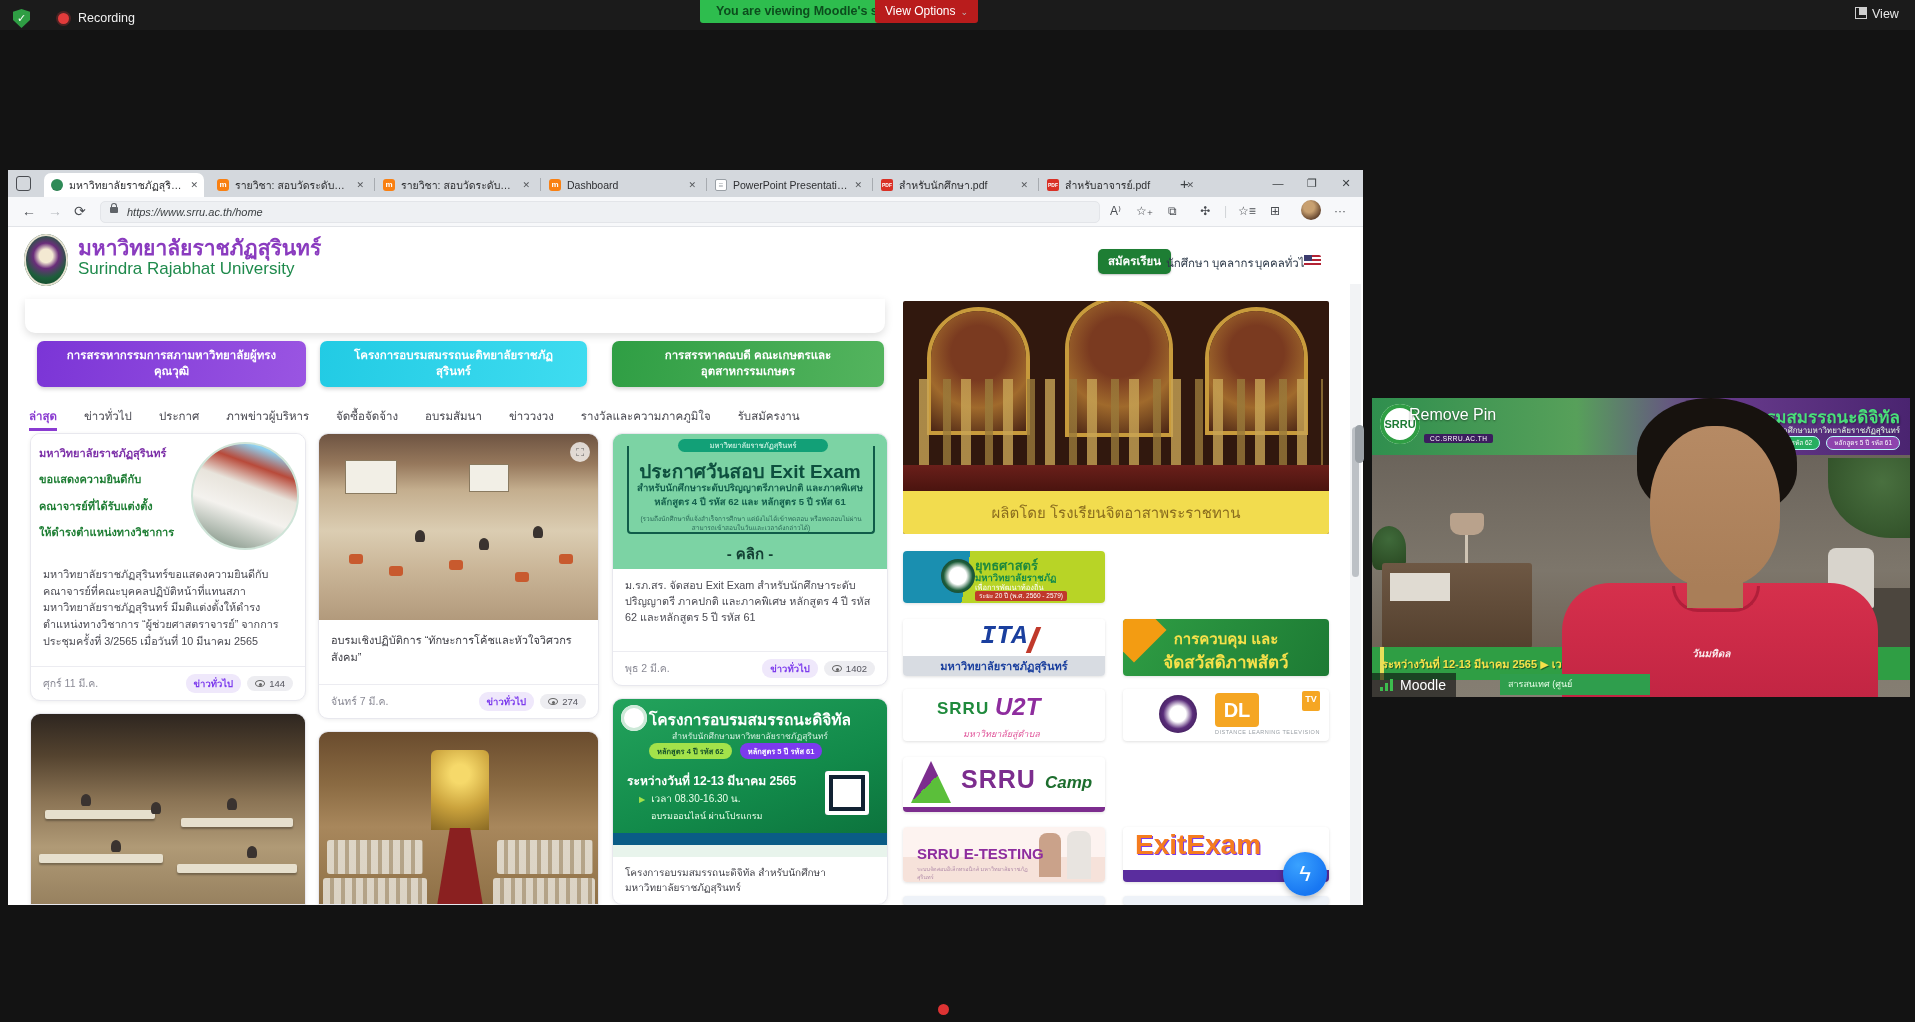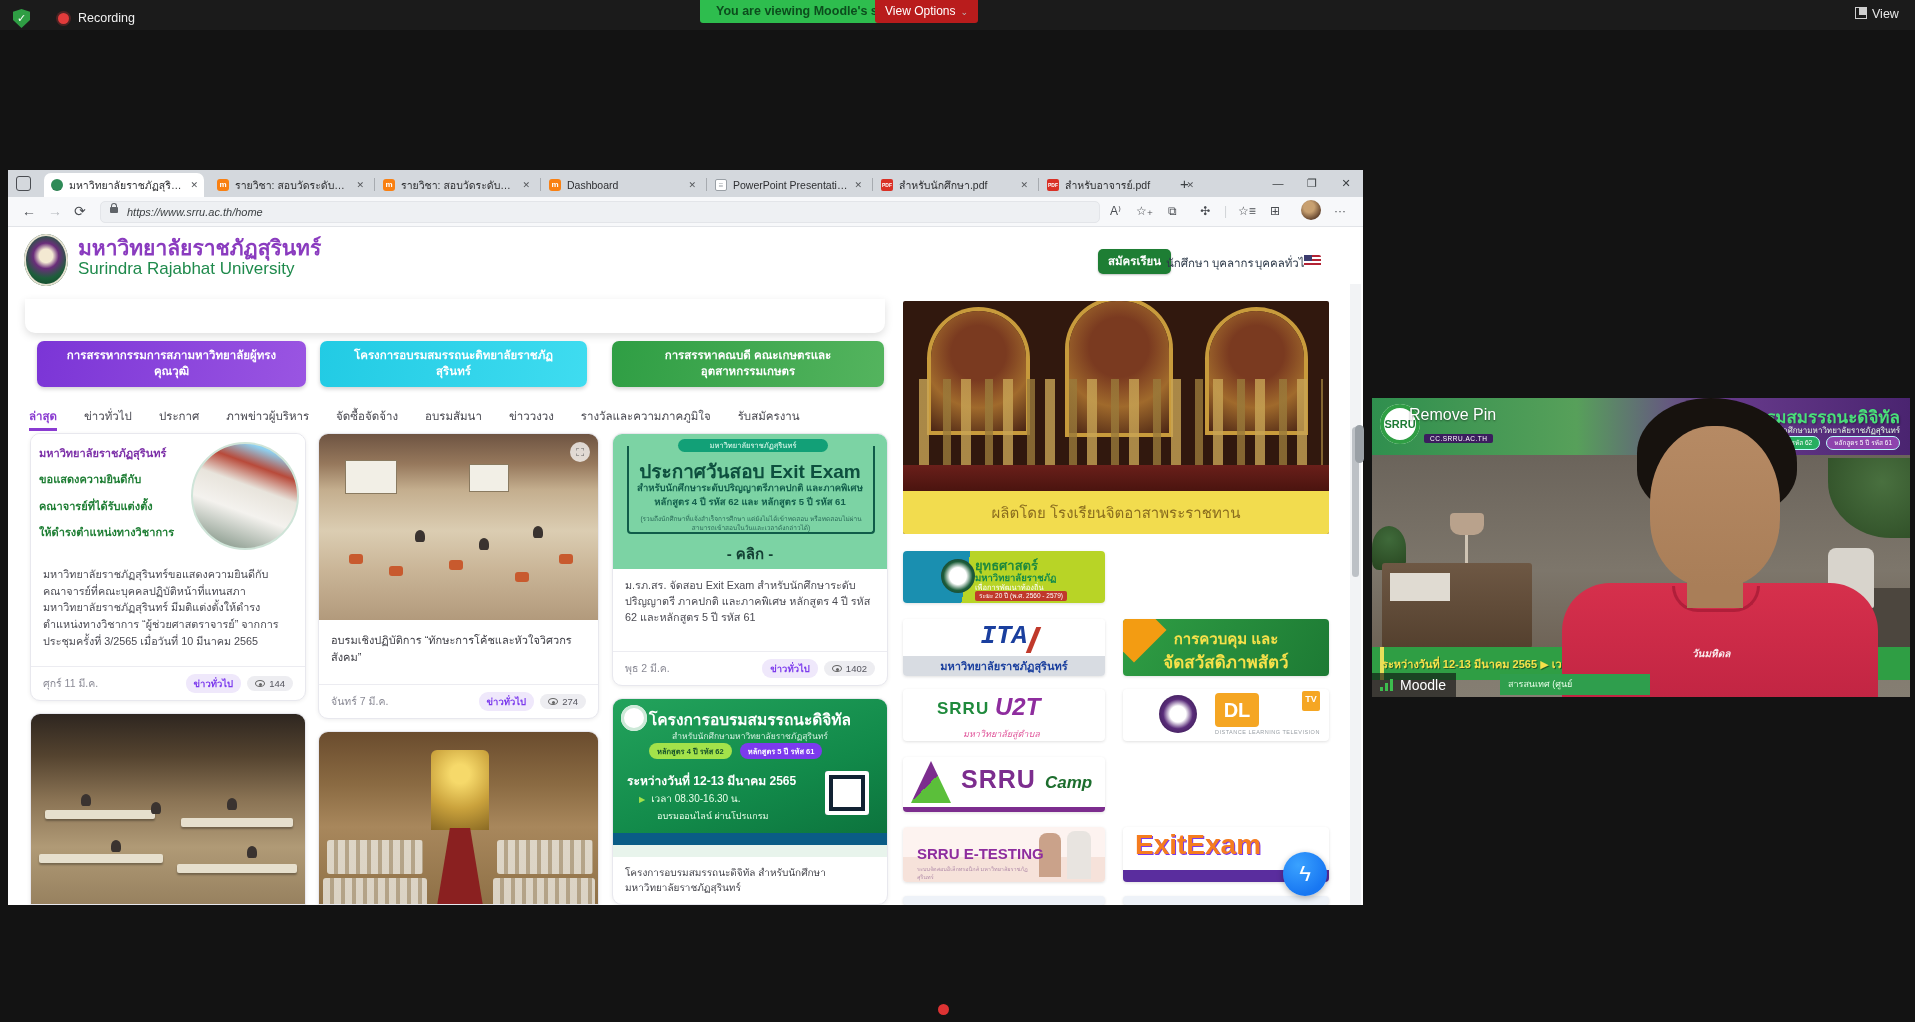--- a/index.html
+++ b/index.html
@@ -128,21 +128,21 @@
   #c6logo{position:absolute;left:8px;top:6px;width:26px;height:26px;border-radius:50%;background:#fff;
     box-shadow:inset 0 0 0 3px #cde9d8;}
   #c6title{position:absolute;left:0;top:8px;width:100%;text-align:center;color:#fff;font-weight:bold;font-size:15.5px;}
   #c6sub{position:absolute;left:0;top:30px;width:100%;text-align:center;color:#d9f4e4;font-size:8.5px;}
   #c6pills{position:absolute;left:36px;top:44px;display:flex;gap:8px;}
   #c6pills .p1{background:#a3e24a;color:#14502a;font-size:7.5px;font-weight:bold;border-radius:8px;padding:2px 8px;}
   #c6pills .p2{background:#7c3aed;color:#fff;font-size:7.5px;font-weight:bold;border-radius:8px;padding:2px 8px;}
   #c6date{position:absolute;left:14px;top:72px;color:#fff;font-weight:bold;font-size:12px;}
   #c6time{position:absolute;left:26px;top:92px;color:#eaffea;font-size:10px;}
   #c6time:before{content:"▶";color:#a3e24a;margin-right:6px;font-size:8px;}
-  #c6mode{position:absolute;left:44px;top:110px;color:#eaffea;font-size:9px;}
+  #c6mode{position:absolute;left:38px;top:110px;color:#eaffea;font-size:9px;}
   #c6qr{position:absolute;right:18px;top:72px;width:44px;height:44px;background:#fff;border-radius:3px;
     box-shadow:inset 0 0 0 4px #fff,inset 0 0 0 8px #123;}
   #c6strip1{position:absolute;left:0;top:134px;width:100%;height:12px;background:#0a5c86;}
   #c6strip2{position:absolute;left:0;top:146px;width:100%;height:12px;background:#e8f4ec;}
   #c6caption{position:absolute;left:12px;top:166px;width:252px;font-size:10px;color:#3f3f46;line-height:1.5;white-space:pre-line;}
 
   
   #painting{left:895px;top:74px;width:426px;height:233px;background:#31180e;border-radius:2px;overflow:hidden;}
   .arch{position:absolute;top:10px;width:95px;height:120px;border-radius:48px 48px 0 0;
     background:radial-gradient(circle at 50% 35%,#7a3a20 30%,#a06a2c 60%,#4a2414);box-shadow:0 0 0 4px #c89b3c;}

